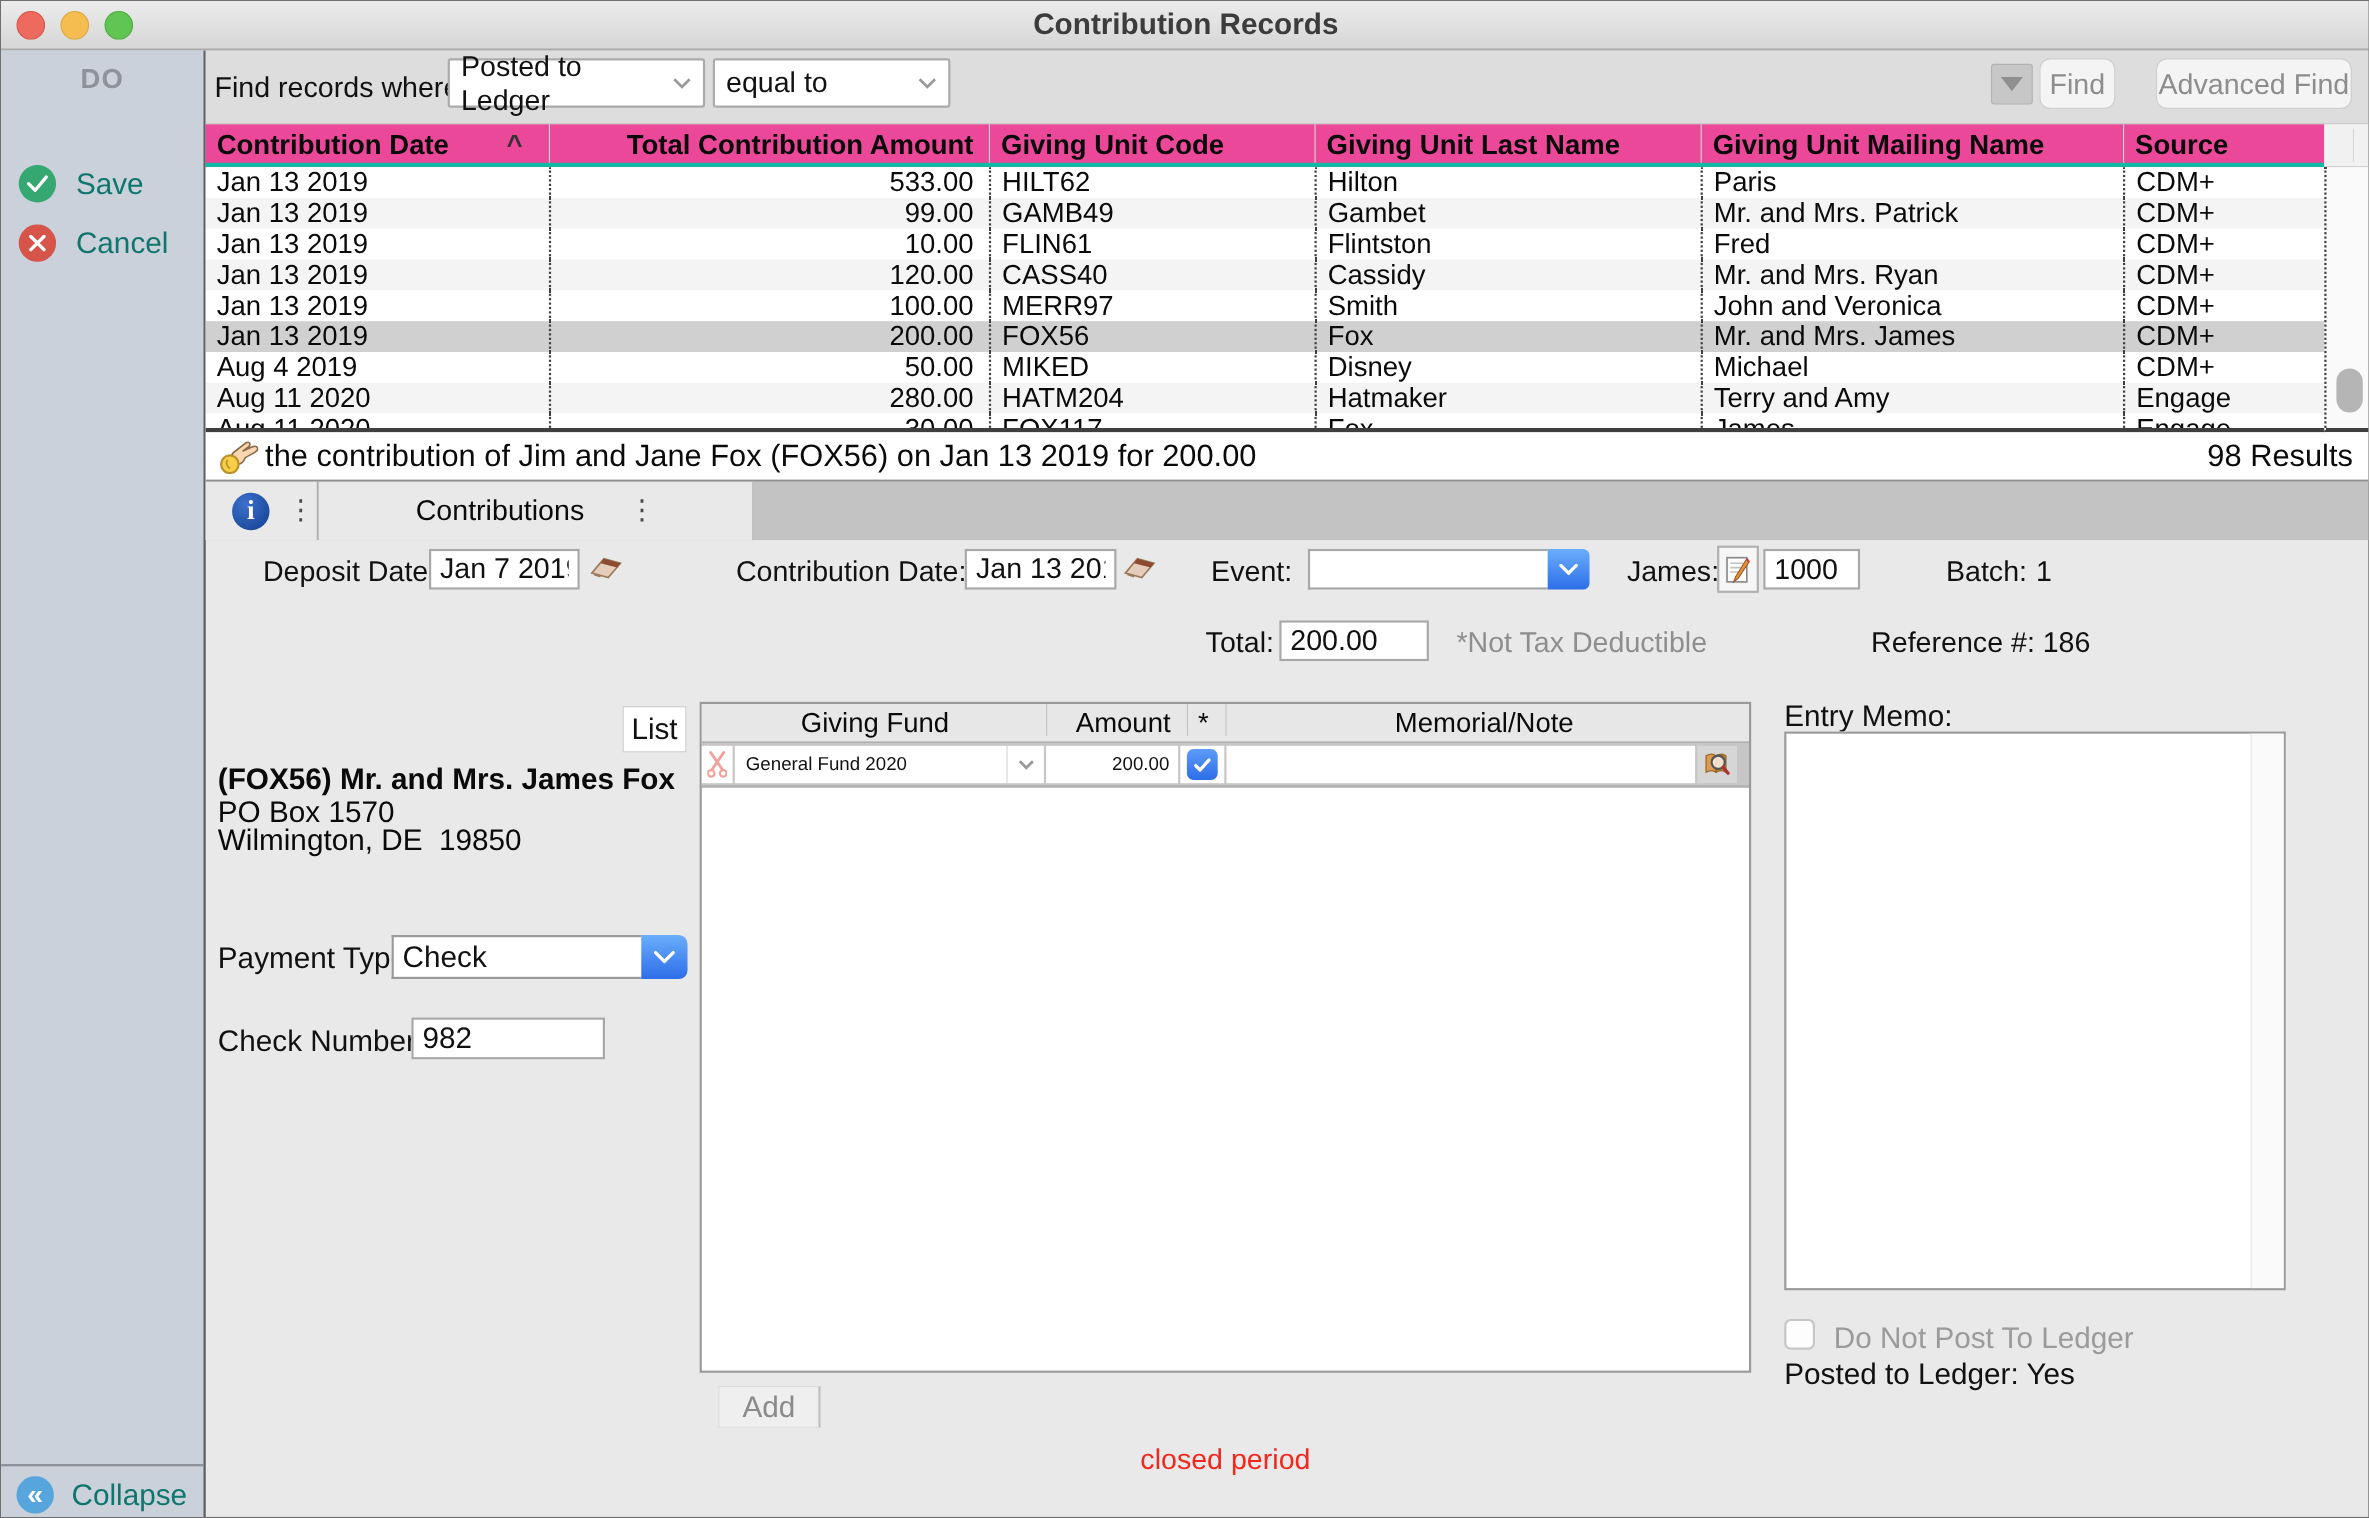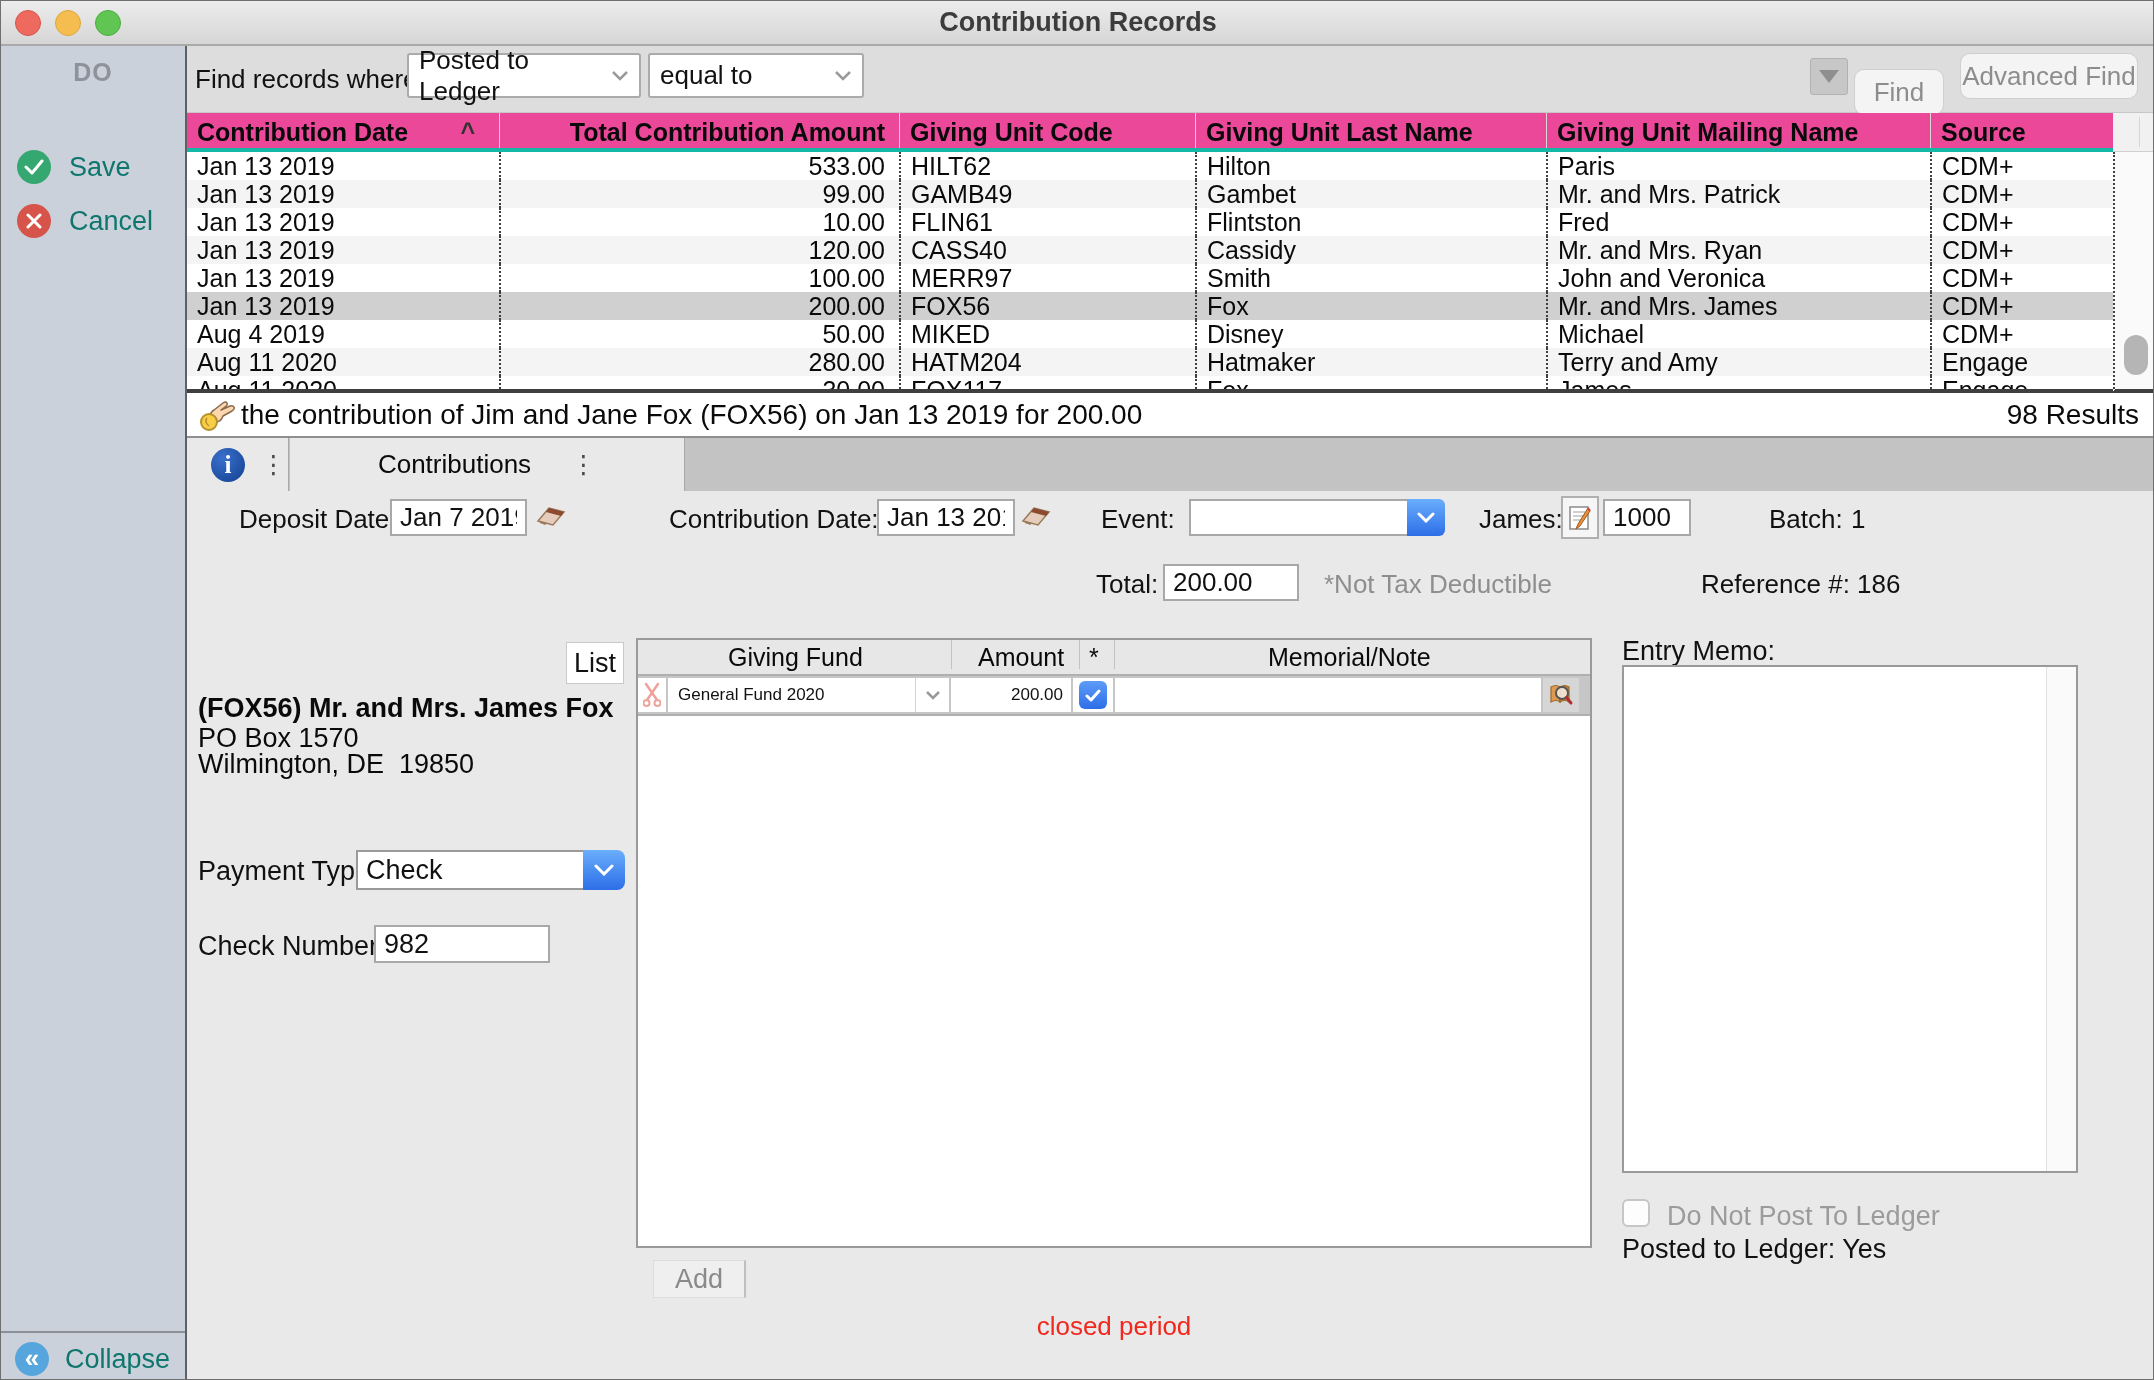--- a/index.html
+++ b/index.html
@@ -167,21 +167,21 @@
       <span>equal to</span>
       <span class="chev">
         <svg width="18" height="11" viewBox="0 0 18 11">
             <polyline points="2,2 9,9 16,2" fill="none" stroke="#9a9a9a" stroke-width="2.5"></polyline>
           </svg>
       </span>
     </div>
     <div class="ddbtn" style="left:1623px;">
       <span class="tri"></span>
     </div>
-    <div class="gbtn" style="left:1667px;width:90px;margin-top:16px;">Find</div>
+    <div class="gbtn" style="left:1667px;width:69px;">Find</div>
     <div class="gbtn" style="left:1773px;width:178px;">Advanced Find</div>
   </div>
 
   <div class="thead">
     <div>
       <span>Contribution Date</span>
       <span class="sortcaret">^</span>
     </div>
     <div class="amt">Total Contribution Amount</div>
     <div>Giving Unit Code</div>

